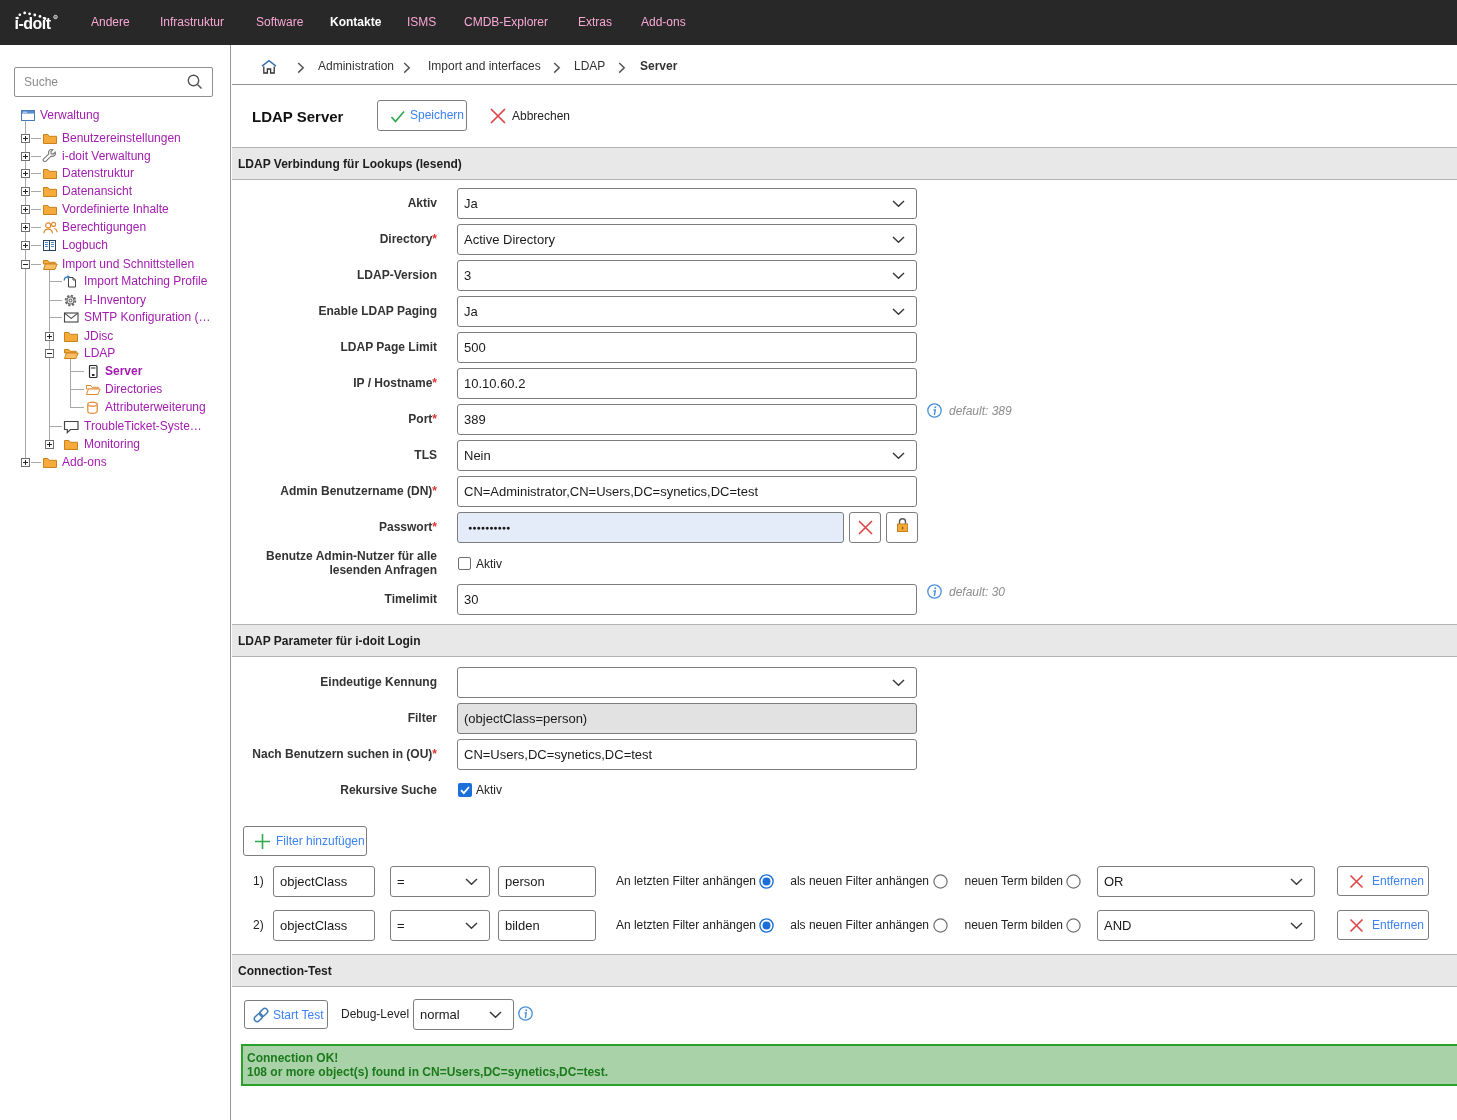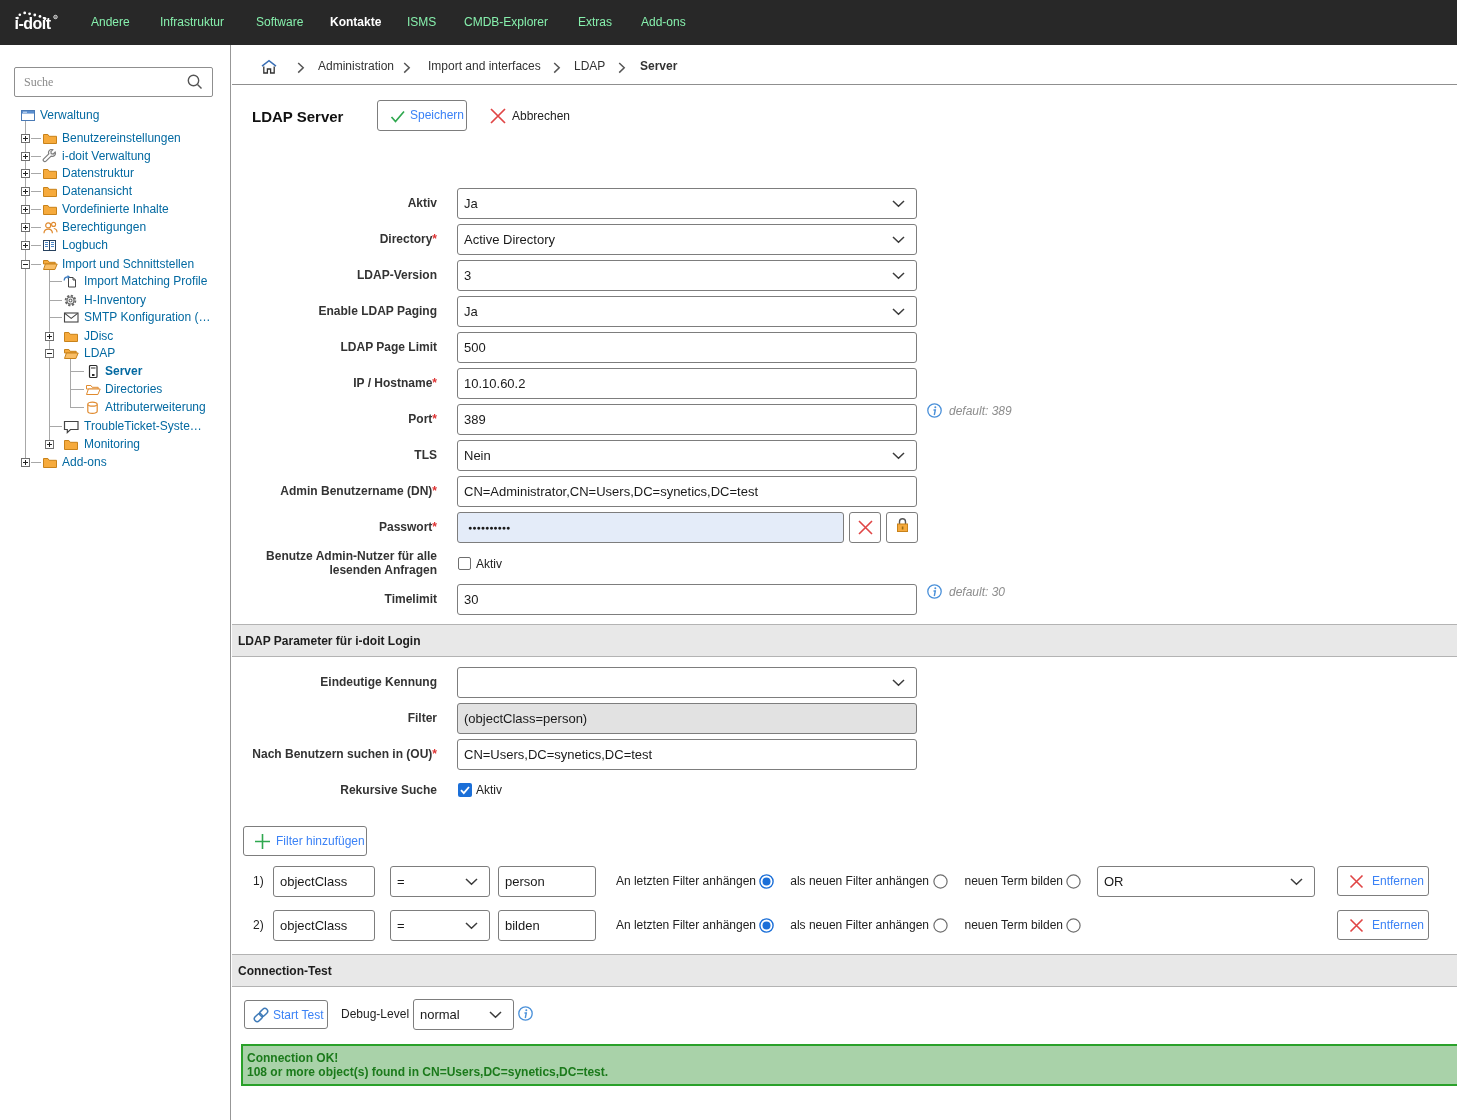--- a/index.html
+++ b/index.html
@@ -1,27 +1,27 @@
 <!DOCTYPE html>
 <html><head>
 <meta charset="utf-8">
 <style>
 * { margin:0; padding:0; box-sizing:border-box; }
 html,body { width:1457px; height:1120px; background:#fff; font-family:"Liberation Sans", sans-serif; }
 #page { position:relative; width:1457px; height:1120px; overflow:hidden; background:#fff; }
 .abs { position:absolute; }
 
 #nav { position:absolute; left:0; top:0; width:1457px; height:45px; background:#282828; }
-.navitem { position:absolute; top:0; height:45px; line-height:44px; color:#86efac; font-size:12px; }
+.navitem { position:absolute; top:0; height:45px; line-height:44px; color:#f9a8d4; font-size:12px; }
 .navitem.active { color:#fff; font-weight:bold; }
 
 #sidebar { position:absolute; left:0; top:45px; width:231px; height:1075px; background:#fff; border-right:1px solid #979797; }
-#searchbox { position:absolute; left:14px; top:22px; width:199px; height:30px; border:1px solid #8f8f8f; border-radius:2px; background:#fff;font-family:Liberation Serif, serif; }
+#searchbox { position:absolute; left:14px; top:22px; width:199px; height:30px; border:1px solid #8f8f8f; border-radius:2px; background:#fff; }
 #searchbox span { position:absolute; left:9px; top:7px; font-size:12px; color:#8a8a8a; }
-.trow { position:absolute; height:18px; font-size:12px; color:#0369a1; white-space:nowrap; }
+.trow { position:absolute; height:18px; font-size:12px; color:#a21caf; white-space:nowrap; }
 .trow .lbl { position:absolute; top:2px; }
 .trow.bold .lbl { font-weight:bold; }
 .tic { position:absolute; top:2px; }
 .exp { position:absolute; width:9px; height:9px; border:1px solid #6e6e6e; background:#fff; top:5px; }
 .exp i { position:absolute; left:1px; top:3px; width:5px; height:1px; background:#222; }
 .exp.plus b { position:absolute; left:3px; top:1px; width:1px; height:5px; background:#222; }
 .tl { position:absolute; background:#a8a8a8; }
 
 #crumb { position:absolute; left:232px; top:45px; width:1225px; height:40px; background:#fff; border-bottom:1px solid #8f8f8f; }
 .ctxt { position:absolute; top:14px; font-size:12px; color:#333; }
@@ -312,20 +312,23 @@
 <div class="btn" style="left:377px;top:100px;width:90px;height:31px">
   <svg width="16" height="14" style="position:absolute;left:12px;top:9px">
         <path d="M1.5 7l4 4.5L14 1.5" fill="none" stroke="#2fa84f" stroke-width="1.7"></path>
       </svg>
   <span style="position:absolute;left:32px;top:7px">Speichern</span>
 </div>
 <svg width="18" height="18" style="position:absolute;left:489px;top:107px">
       <path d="M2 2l14 14M16 2L2 16" stroke="#e04545" stroke-width="1.7"></path>
     </svg>
 <div class="plain" style="left:512px;top:109px">Abbrechen</div>
+<div class="secbar" style="top:147px">
+      <span>LDAP Verbindung für Lookups (lesend)</span>
+    </div>
 <div class="secbar" style="top:624px">
       <span>LDAP Parameter für i-doit Login</span>
     </div>
 <div class="secbar" style="top:954px">
       <span>Connection-Test</span>
     </div>
 <div class="flabel" style="left:232px;top:196px;width:205px">Aktiv</div>
 <div class="inp sel" style="left:457px;top:188px;width:460px"><span>Ja</span><svg class="chev" width="13" height="8">
         <path d="M1 1l5.5 5.3L12 1" fill="none" stroke="#3c3c3c" stroke-width="1.5"></path>
       </svg></div>
@@ -450,20 +453,23 @@
         <circle cx="7.5" cy="7.5" r="4" fill="#1b6fd8"></circle>
       </svg></span>
 <div class="plain" style="right:528px;top:918px">als neuen Filter anhängen</div>
 <span class="abs" style="left:933px;top:918px"><svg width="15" height="15">
         <circle cx="7.5" cy="7.5" r="6.6" fill="#fff" stroke="#6e6e6e" stroke-width="1.2"></circle>
       </svg></span>
 <div class="plain" style="right:394px;top:918px">neuen Term bilden</div>
 <span class="abs" style="left:1066px;top:918px"><svg width="15" height="15">
         <circle cx="7.5" cy="7.5" r="6.6" fill="#fff" stroke="#6e6e6e" stroke-width="1.2"></circle>
       </svg></span>
+<div class="inp sel" style="left:1097px;top:910px;width:218px"><span>AND</span><svg class="chev" width="13" height="8">
+        <path d="M1 1l5.5 5.3L12 1" fill="none" stroke="#3c3c3c" stroke-width="1.5"></path>
+      </svg></div>
 <div class="btn" style="left:1337px;top:910px;width:92px;height:30px">
       <svg width="15" height="15" style="position:absolute;left:11px;top:7px">
         <path d="M1.5 1.5l12 12M13.5 1.5l-12 12" stroke="#e04545" stroke-width="1.6"></path>
       </svg>
       <span style="position:absolute;left:34px;top:7px">Entfernen</span>
     </div>
 <div class="btn" style="left:244px;top:1000px;width:84px;height:29px">
       <svg width="18" height="18" style="position:absolute;left:7px;top:5px">
         <g transform="rotate(-45 9 9)" fill="none" stroke="#3e7ab8" stroke-width="1.5">
           <rect x="0.8" y="6.2" width="9" height="5.6" rx="2.8"></rect>

